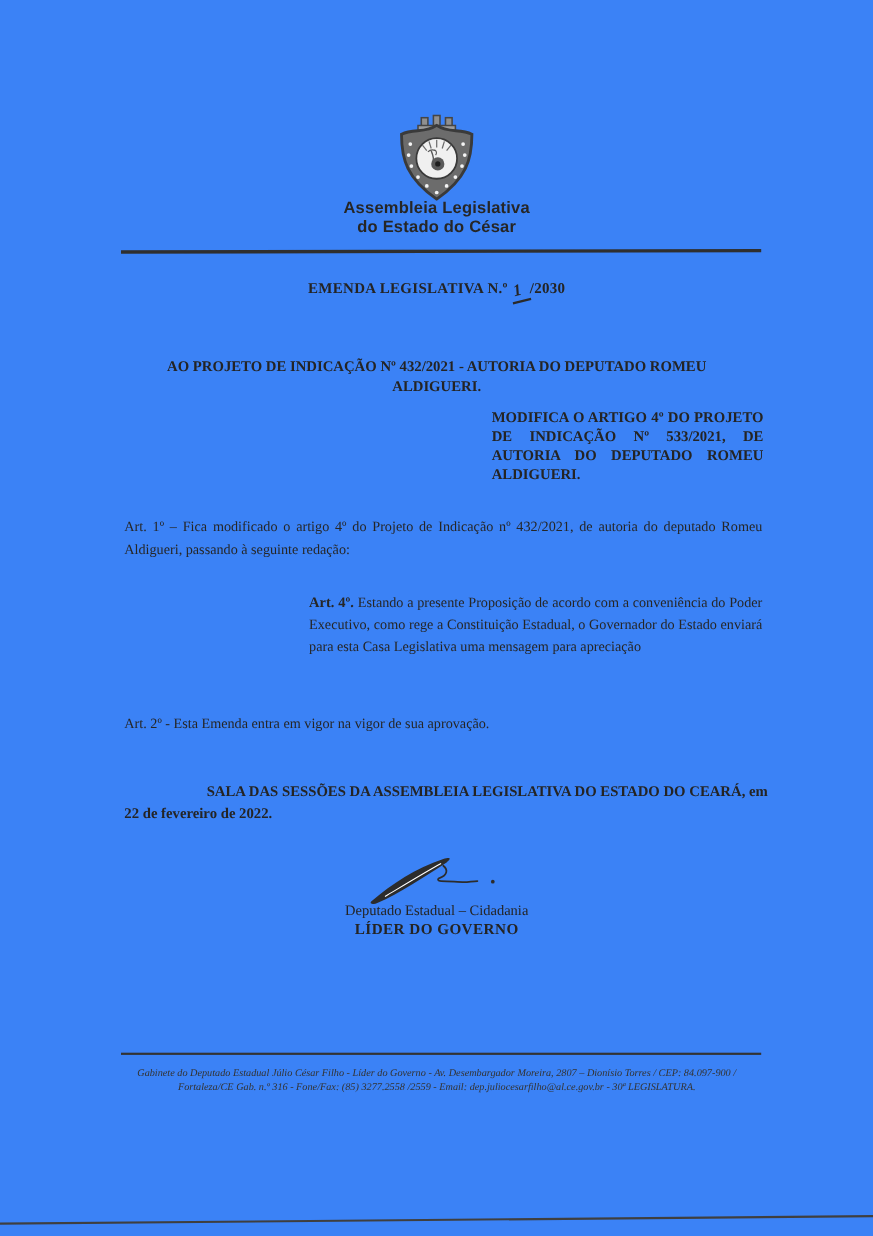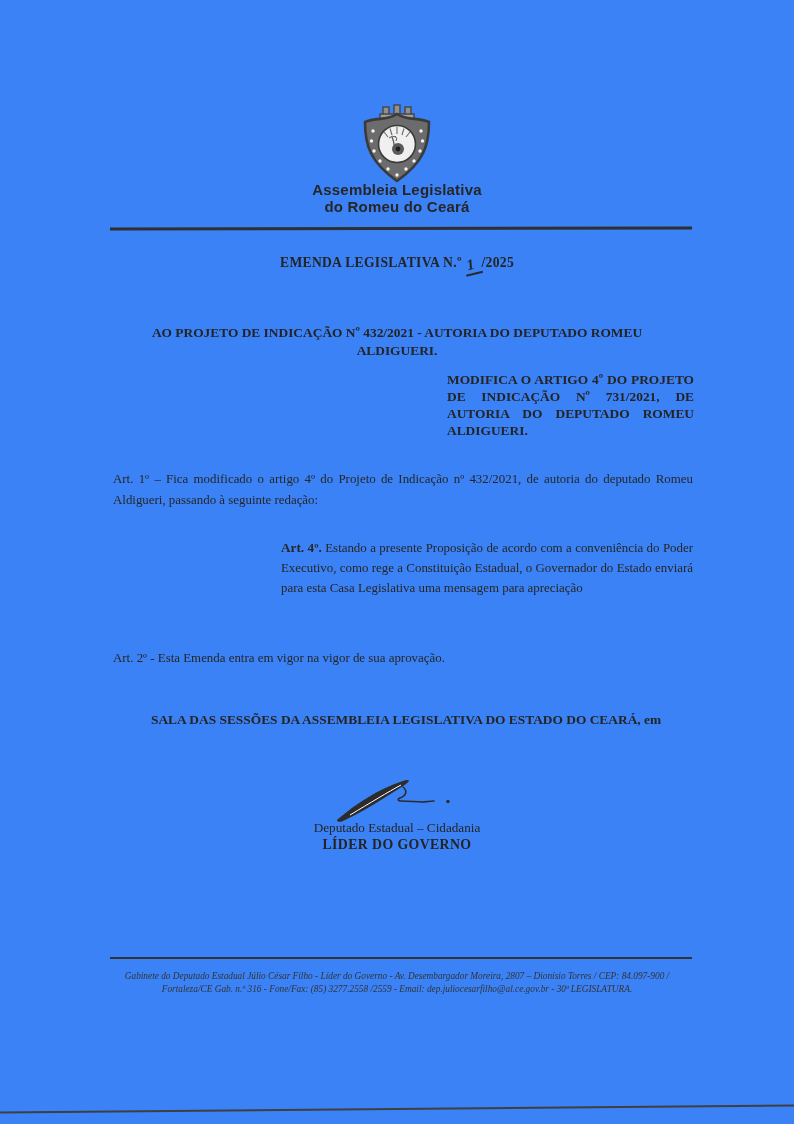--- a/index.html
+++ b/index.html
@@ -57,21 +57,21 @@
   .par{font-size:12.9px;line-height:20.5px;text-align:justify;color:#262626;}
   .art1{left:113px;top:469px;width:580px;}
   .quote{left:281px;top:538px;width:412px;line-height:20px;}
   .quote b{font-size:13.2px;}
   .art2{left:113px;top:648px;width:580px;}
 
   .closing{
     left:113px;top:710px;width:585px;
     font-weight:bold;font-size:13.4px;line-height:20px;color:#242424;
   }
-  .closing .l1{padding-left:38px;}
+  .closing .l1{padding-left:38px;text-align:right;}
 
   
   .sig-svg{left:330px;top:775px;width:132px;height:50px;}
   .sig-block{left:0;top:820px;width:794px;text-align:center;color:#242424;}
   .sig-name{font-weight:bold;font-size:13.6px;line-height:16px;}
   .sig-role{font-size:13.2px;line-height:16px;}
   .sig-pos{font-weight:bold;font-size:13.8px;line-height:17px;letter-spacing:.4px;}
 
   
   .rule-footer{left:110px;top:957px;width:582px;height:2px;background:#333333;}
@@ -128,42 +128,43 @@
       <path d="M43 37 q3 7 2 13" stroke="#585858" stroke-width="1.3" fill="none"></path>
       <path d="M40 38 q3 -3 7 -1 M46 36 q3 2 1 5" stroke="#585858" stroke-width="1" fill="none"></path>
 
       <circle cx="49" cy="49" r="6" fill="#5a5a5a"></circle>
       <circle cx="49" cy="49" r="2.4" fill="#1f1f1f"></circle>
     </svg>
   </div>
 
   <div class="abs org-name">
     <div>Assembleia Legislativa</div>
-    <div>do Romeu do Ceará</div>
+    <div>do Estado do César</div>
   </div>
 
   <div class="abs rule-header"></div>
 
-  <div class="abs doc-title"><span>EMENDA LEGISLATIVA N.º</span><span class="hand-number">1</span><span>/2025</span></div>
+  <div class="abs doc-title"><span>EMENDA LEGISLATIVA N.º</span><span class="hand-number">1</span><span>/2030</span></div>
 
   <div class="abs subject">
     <div>AO PROJETO DE INDICAÇÃO Nº 432/2021 - AUTORIA DO DEPUTADO ROMEU</div>
     <div>ALDIGUERI.</div>
   </div>
 
-  <div class="abs ementa">MODIFICA O ARTIGO 4º DO PROJETO DE INDICAÇÃO Nº 731/2021, DE AUTORIA DO DEPUTADO ROMEU ALDIGUERI.</div>
+  <div class="abs ementa">MODIFICA O ARTIGO 4º DO PROJETO DE INDICAÇÃO Nº 533/2021, DE AUTORIA DO DEPUTADO ROMEU ALDIGUERI.</div>
 
   <div class="abs par art1">Art. 1º – Fica modificado o artigo 4º do Projeto de Indicação nº 432/2021, de autoria do deputado Romeu Aldigueri, passando à seguinte redação:</div>
 
   <div class="abs par quote"><b>Art. 4º.</b> <span>Estando a presente Proposição de acordo com a conveniência do Poder Executivo, como rege a Constituição Estadual, o Governador do Estado enviará para esta Casa Legislativa uma mensagem para apreciação</span></div>
 
   <div class="abs par art2">Art. 2º - Esta Emenda entra em vigor na vigor de sua aprovação.</div>
 
   <div class="abs closing">
     <div class="l1">SALA DAS SESSÕES DA ASSEMBLEIA LEGISLATIVA DO ESTADO DO CEARÁ, em</div>
+    <div>22 de fevereiro de 2022.</div>
   </div>
 
   <div class="abs sig-svg">
     <svg width="132" height="50" viewBox="0 0 132 50" xmlns="http://www.w3.org/2000/svg">
       <path d="M8 44 C26 29 48 14 73 6 C79 4 81 5 76 9 C56 22 33 37 13 46 C9 48 5 46 8 44 Z" fill="#2c2c2c"></path>
       <path d="M20 40 C40 28 58 17 71 10" stroke="#ffffff" stroke-width="1" fill="none"></path>
       <path d="M73 12 c5 4 3 9 -3 11 c-3 1 -2 3 1 3 c8 0 15 1 21 1 c4 0 8 -1 12 -1" stroke="#2c2c2c" stroke-width="1.6" fill="none" stroke-linecap="round"></path>
       <circle cx="118" cy="26.5" r="1.7" fill="#2c2c2c"></circle>
     </svg>
   </div>

